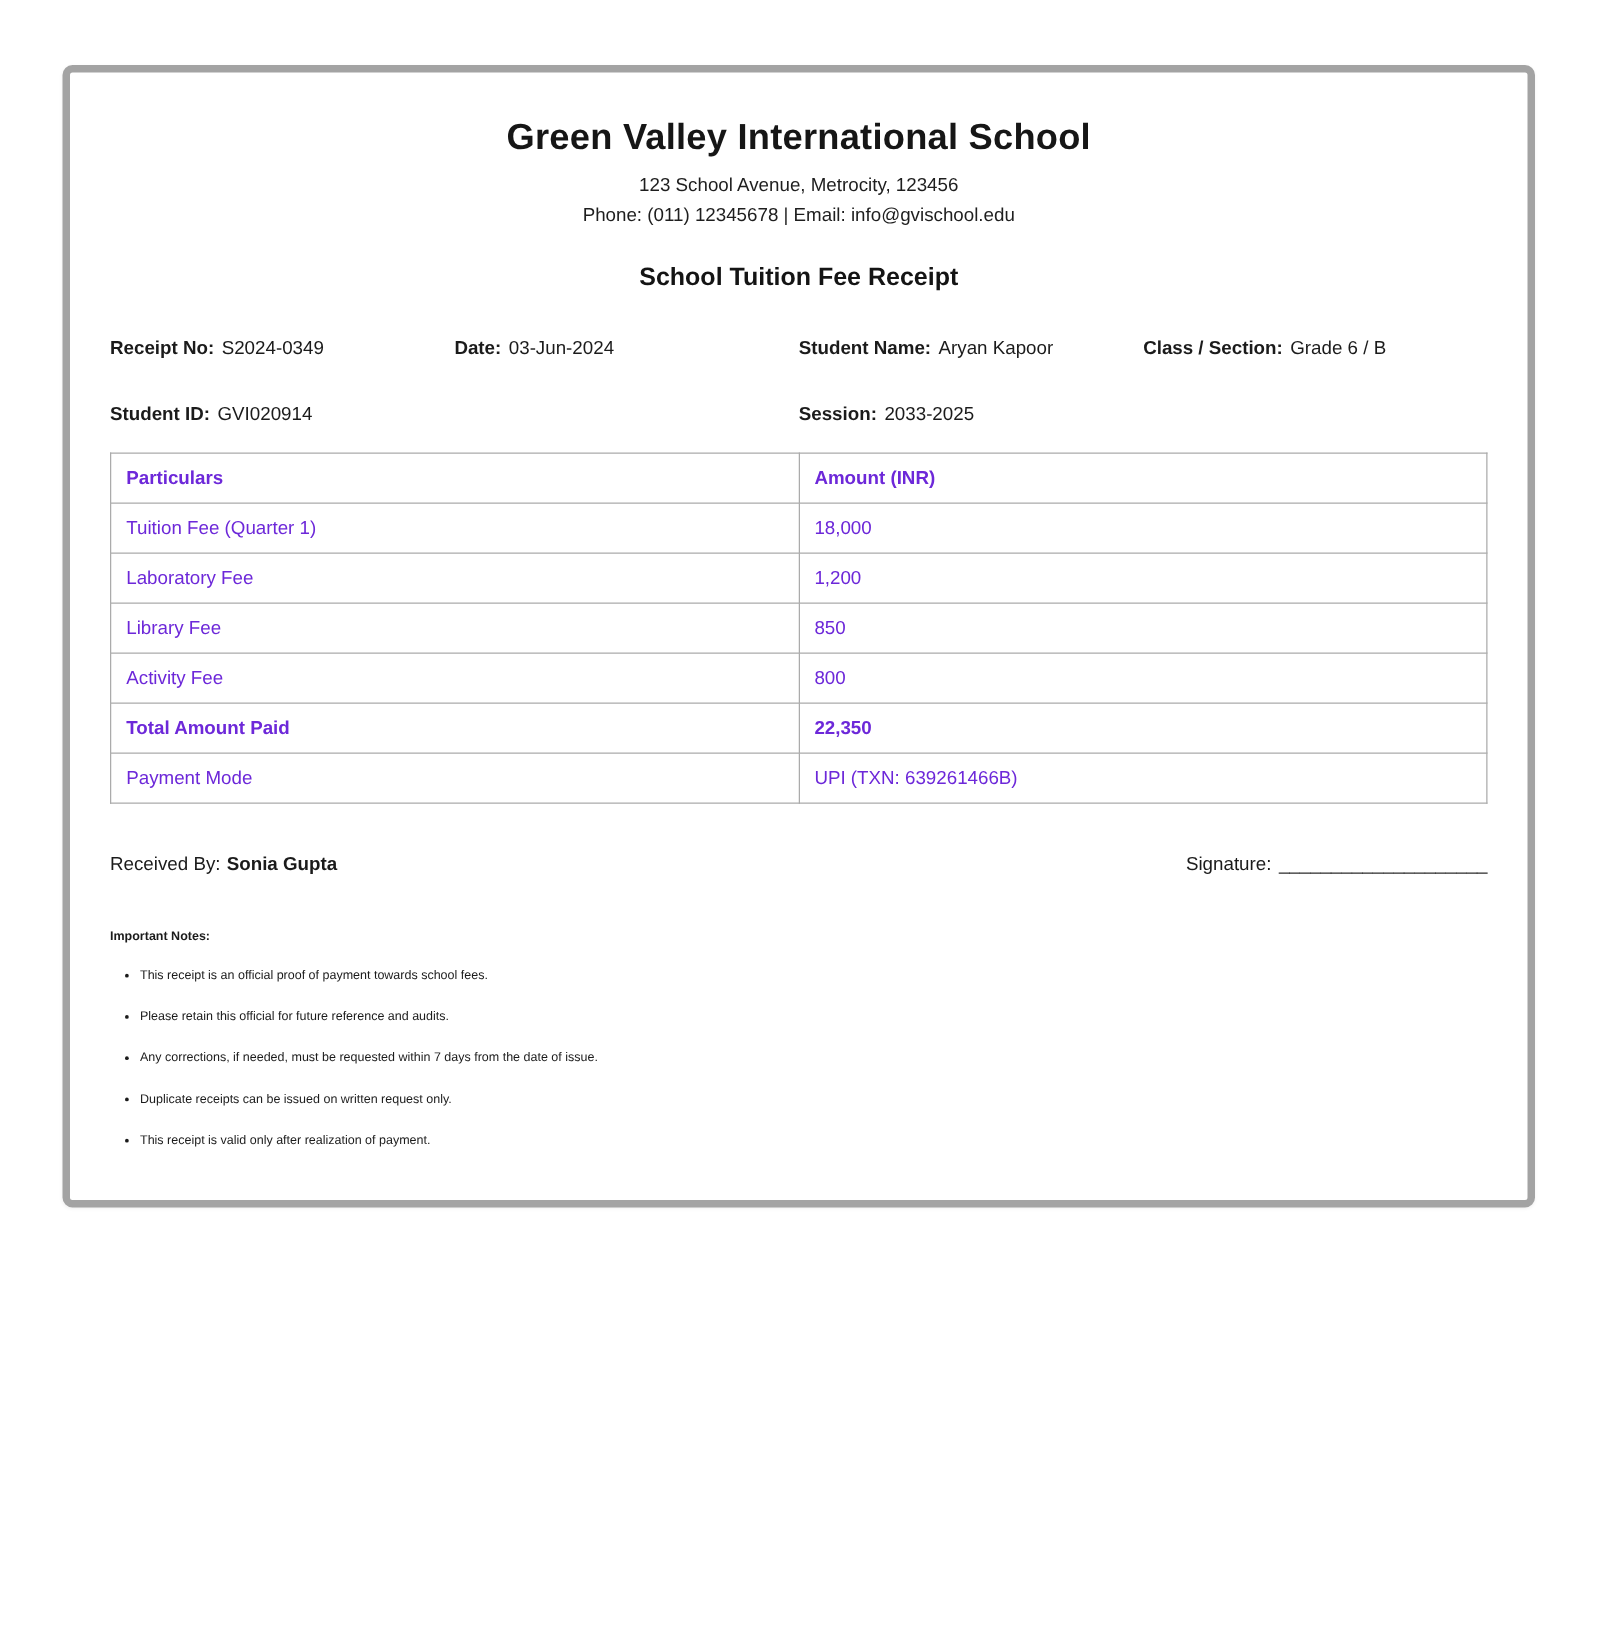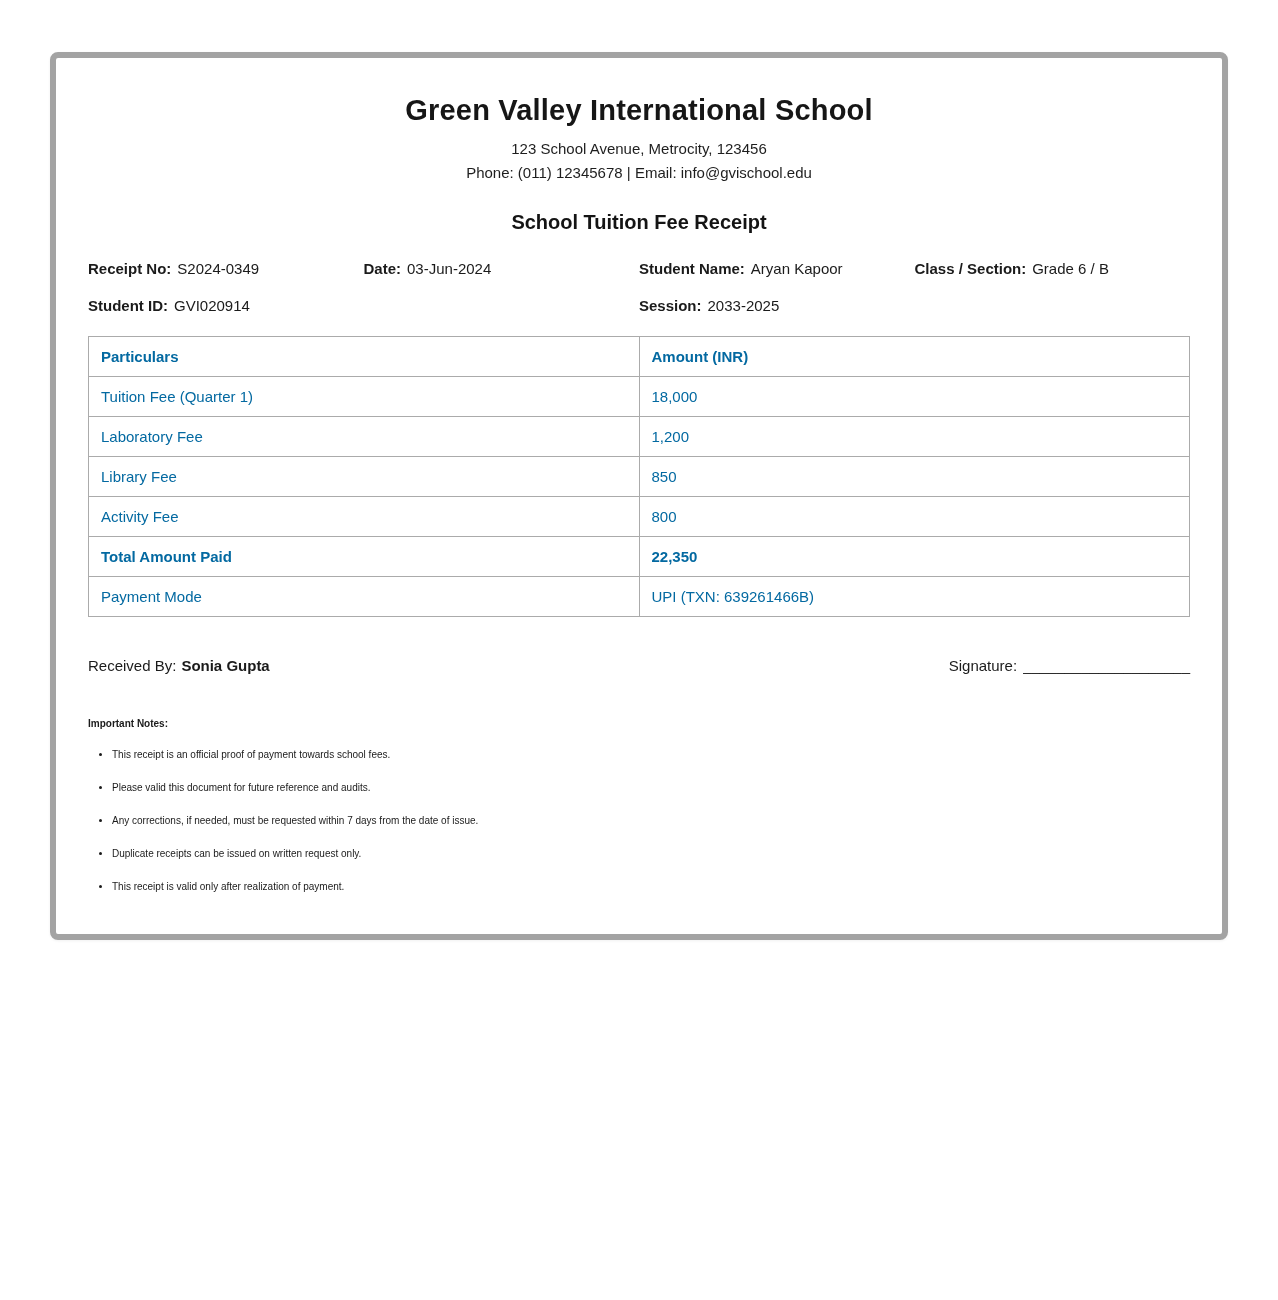--- a/index.html
+++ b/index.html
@@ -35,44 +35,44 @@
   }
   .receipt-title {
     text-align: center;
     font-size: 20px;
     font-weight: 700;
     margin-top: 26px;
     color: #141414;
   }
   
   .info-grid {
-    margin-top: 26px;
+    margin-top: 36px;
     display: grid;
     grid-template-columns: repeat(4, 1fr);
-    row-gap: 20px;
+    row-gap: 36px;
     font-size: 15px;
   }
   .info-field { white-space: nowrap; }
   .info-field .lbl { font-weight: 700; }
   .info-field .val { margin-left: 6px; }
   .col3 { grid-column: 3; }
   
   table.fee-table {
     width: 100%;
     margin-top: 22px;
     border-collapse: collapse;
     table-layout: fixed;
     font-size: 15px;
   }
   .fee-table th, .fee-table td {
     border: 1px solid #ababab;
     text-align: left;
     padding: 11px 12px;
     font-weight: 400;
-    color: #0369a1;
+    color: #6d28d9;
   }
   .fee-table th { font-weight: 700; }
   .fee-table .total-row td { font-weight: 700; }
   .fee-table col.c1 { width: 50%; }
   .fee-table col.c2 { width: 50%; }
   
   .footer-row {
     margin-top: 40px;
     display: flex;
     justify-content: space-between;
@@ -168,20 +168,20 @@
     </div>
     <div class="signature">
       <span>Signature:</span><span class="line">____________________</span>
     </div>
   </div>
 
   <div class="notes">
     <div class="notes-heading">Important Notes:</div>
     <ul>
       <li>This receipt is an official proof of payment towards school fees.</li>
-      <li>Please valid this document for future reference and audits.</li>
+      <li>Please retain this official for future reference and audits.</li>
       <li>Any corrections, if needed, must be requested within 7 days from the date of issue.</li>
       <li>Duplicate receipts can be issued on written request only.</li>
       <li>This receipt is valid only after realization of payment.</li>
     </ul>
   </div>
 
 </div>
 
 </body></html>

